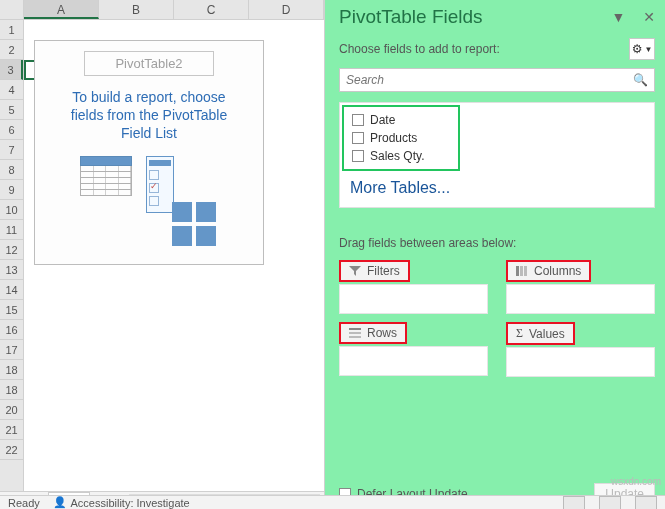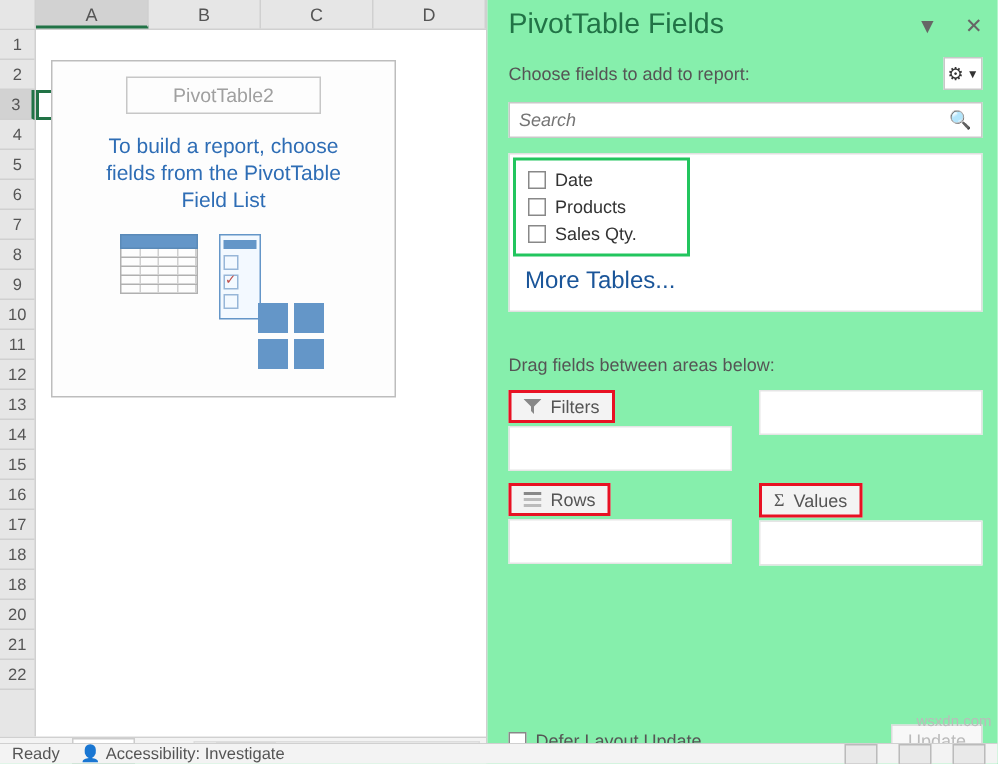--- a/index.html
+++ b/index.html
@@ -221,20 +221,28 @@
     <div class="area">
       <div class="ah">
           <svg class="ico-sm" viewBox="0 0 12 10">
             <path d="M0 0h12L7 5v5L5 8V5z" fill="#888"></path>
           </svg>
           <span>Filters</span>
         </div>
       <div class="drop"></div>
     </div>
     <div class="area">
+      <div class="ah">
+          <svg class="ico-sm" viewBox="0 0 12 10">
+            <rect x="0" y="0" width="3" height="10" fill="#888"></rect>
+            <rect x="4" y="0" width="3" height="10" fill="#bbb"></rect>
+            <rect x="8" y="0" width="3" height="10" fill="#bbb"></rect>
+          </svg>
+          <span>Columns</span>
+        </div>
       <div class="drop"></div>
     </div>
     <div class="area">
       <div class="ah">
           <svg class="ico-sm" viewBox="0 0 12 10">
             <rect x="0" y="0" width="12" height="2" fill="#888"></rect>
             <rect x="0" y="4" width="12" height="2" fill="#bbb"></rect>
             <rect x="0" y="8" width="12" height="2" fill="#bbb"></rect>
           </svg>
           <span>Rows</span>

